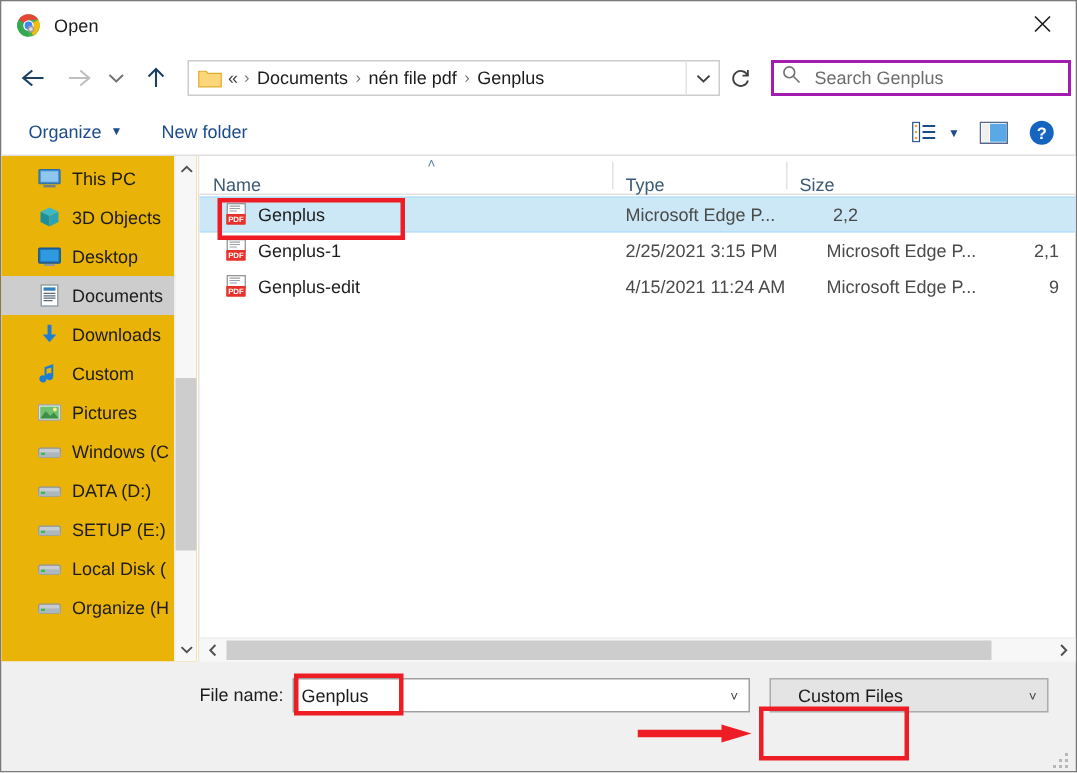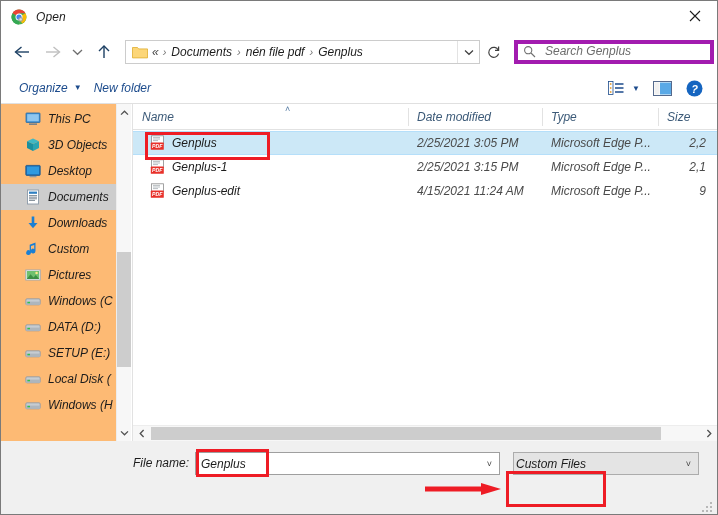--- a/index.html
+++ b/index.html
@@ -7,21 +7,20 @@
     width: 718px; height: 515px;
     font-family: "Liberation Sans", sans-serif;
     background: #ffffff;
     overflow: hidden;
   }
   #dialog {
     position: relative;
     width: 718px; height: 515px;
     background: #f0f0f0;
     border: 1px solid #7a7a7a;
-    font-style: italic;
   }
 
   
   #titlebar {
     position: absolute; left: 0; top: 0; width: 716px; height: 31px;
     background: #ffffff;
     display: flex; align-items: center;
   }
   #app-icon {
     position: relative;
@@ -81,22 +80,22 @@
     border-left: 1px solid #e3e3e3;
   }
   #refresh-btn {
     width: 24px; height: 24px; margin-left: 2px;
     display: flex; align-items: center; justify-content: center;
     border: 1px solid transparent;
     flex: 0 0 auto;
   }
   #search-box {
     margin-left: 8px; width: 200px; height: 24px;
-    background: #ffffff; border: 4px solid #a21caf;
-    display: flex; 
+    background: #ffffff; border: 2px solid #a21caf;
+    display: flex; align-items: center;
     flex: 0 0 auto;
   }
   #search-icon { width: 18px; margin-left: 5px; flex: 0 0 auto; }
   #search-placeholder {
     font-size: 12px; color: #6d6d6d; margin-left: 4px;
   }
 
   
   #cmdbar {
     position: absolute; left: 0; top: 71px; width: 716px; height: 32px;
@@ -104,42 +103,42 @@
     border-bottom: 1px solid #e0e0e0;
     display: flex; align-items: center;
   }
   .cmd-item {
     font-size: 12px; color: #1c4b8c;
     display: flex; align-items: center;
     height: 24px; padding: 0 6px;
   }
   #cmd-organize { margin-left: 12px; }
   .cmd-caret { margin-left: 6px; font-size: 8px; color: #1c4b8c; }
-  #cmd-newfolder { }
+  #cmd-newfolder { margin-left: 14px; }
   #cmd-right {
     position: absolute; right: 8px; top: 0; height: 32px;
     display: flex; align-items: center; gap: 0px;
   }
   #view-icon { width: 22px; display:flex; align-items:center; justify-content:center; }
   #view-caret { width: 18px; display:flex; align-items:center; justify-content:center; font-size: 8px; color: #1c4b8c; }
   #pane-icon { width: 34px; display:flex; align-items:center; justify-content:center; }
   #help-icon { width: 30px; display:flex; align-items:center; justify-content:center; }
 
   
   #body-area {
     position: absolute; left: 0; top: 103px; width: 716px; height: 337px;
     background: #ffffff;
     display: flex;
   }
 
   
   #sidebar {
     position: relative;
     width: 131px; height: 337px;
-    background: #fdba74;
+    background: #eab308;
     overflow: hidden;
     flex: 0 0 auto;
     border-right: 1px solid #ffffff;
   }
   #sidebar-list { position: absolute; left: 0; top: 2px; width: 116px; }
   .side-item {
     height: 26px; display: flex; align-items: center;
     padding-left: 24px;
     width: 116px;
   }
@@ -180,21 +179,21 @@
   }
   #col-header {
     position: relative;
     height: 26px; width: 584px;
     background: #ffffff;
     border-bottom: 1px solid #e2e2e2;
     display: flex; align-items: center;
   }
   .col-h {
     font-size: 12px; color: #3c5a78;
-    height: 26px; display: flex; align-items: center;
+    height: 26px; display: flex; align-items: flex-end;
     position: relative;
     padding-left: 9px;
   }
   .col-h + .col-h::before {
     content: ""; position: absolute; left: 0; top: 4px;
     width: 1px; height: 18px; background: #e2e2e2;
   }
   #ch-name { width: 275px; }
   #ch-date { width: 134px; }
   #ch-type { width: 116px; }
@@ -261,21 +260,21 @@
     position: absolute; right: 0; top: 0; width: 19px; height: 21px;
     display: flex; align-items: center; justify-content: center;
     font-size: 9px; color: #3c3c3c;
   }
   #filter-select {
     position: absolute; left: 512px; top: 11px;
     width: 186px; height: 23px;
     background: #e4e4e4; border: 1px solid #acacac;
     display: flex; align-items: center;
   }
-  #filter-value { font-size: 12px; color: #1c1c1c; margin-left: 2px; }
+  #filter-value { font-size: 12px; color: #1c1c1c; margin-left: 18px; }
   #filter-caret {
     position: absolute; right: 0; top: 0; width: 19px; height: 21px;
     display: flex; align-items: center; justify-content: center;
     font-size: 9px; color: #3c3c3c;
   }
   #resize-grip {
     position: absolute; right: 3px; bottom: 2px; width: 12px; height: 12px;
   }
   .grip-dot { position: absolute; width: 2px; height: 2px; background: #b8b8b8; }
 
@@ -530,21 +529,21 @@
             <span class="side-label">Local Disk (</span>
           </div>
           <div class="side-item">
             <span class="side-ico">
               <svg width="16" height="16" viewBox="0 0 16 16">
                 <rect x="0.8" y="5.8" width="14.4" height="6" rx="1.2" fill="#c6ccd2" stroke="#8d969e" stroke-width="0.8"></rect>
                 <rect x="0.8" y="8.6" width="14.4" height="3.2" fill="#aeb6bd"></rect>
                 <rect x="2.4" y="8.8" width="2.6" height="1.5" fill="#2fc04a"></rect>
               </svg>
             </span>
-            <span class="side-label">Windows (H</span>
+            <span class="side-label">Organize (H</span>
           </div>
         </div>
       <div id="side-scroll">
         <div id="side-sb-up">
           <svg width="9" height="6" viewBox="0 0 9 6">
               <path d="M1 4.6 L4.5 1.2 L8 4.6" stroke="#505050" stroke-width="1.3" fill="none"></path>
             </svg>
         </div>
         <div id="side-sb-thumb"></div>
         <div id="side-sb-down">
@@ -552,23 +551,20 @@
               <path d="M1 1.4 L4.5 4.8 L8 1.4" stroke="#505050" stroke-width="1.3" fill="none"></path>
             </svg>
         </div>
       </div>
     </div>
 
     <div id="filelist-wrap">
       <div id="col-header">
         <div class="col-h" id="ch-name">
           <span>Name</span>
-        </div>
-        <div class="col-h" id="ch-date">
-          <span>Date modified</span>
         </div>
         <div class="col-h" id="ch-type">
           <span>Type</span>
         </div>
         <div class="col-h" id="ch-size">
           <span>Size</span>
         </div>
         <div id="sort-arrow">˄</div>
       </div>
 
@@ -576,21 +572,20 @@
           <div class="row selected">
             <div class="cell-name">
               <span class="pdf-ico"><svg width="16" height="16" viewBox="0 0 16 16">
                   <rect x="1.5" y="0.8" width="12" height="8" fill="#ffffff" stroke="#8c8c8c" stroke-width="0.8"></rect>
                   <path d="M3 2.4 H10 M3 4 H10 M3 5.6 H8" stroke="#9aa0a6" stroke-width="0.7"></path>
                   <rect x="0.8" y="7.6" width="13" height="7.2" rx="0.6" fill="#e8312a"></rect>
                   <text x="7.3" y="13.2" font-size="5.2" font-family="Liberation Sans, sans-serif" fill="#ffffff" text-anchor="middle" font-weight="bold">PDF</text>
                 </svg></span>
               <span class="cell-txt">Genplus</span>
             </div>
-            <div class="cell-date">2/25/2021 3:05 PM</div>
             <div class="cell-type">Microsoft Edge P...</div>
             <div class="cell-size">2,2</div>
           </div>
           <div class="row">
             <div class="cell-name">
               <span class="pdf-ico"><svg width="16" height="16" viewBox="0 0 16 16">
                   <rect x="1.5" y="0.8" width="12" height="8" fill="#ffffff" stroke="#8c8c8c" stroke-width="0.8"></rect>
                   <path d="M3 2.4 H10 M3 4 H10 M3 5.6 H8" stroke="#9aa0a6" stroke-width="0.7"></path>
                   <rect x="0.8" y="7.6" width="13" height="7.2" rx="0.6" fill="#e8312a"></rect>
                   <text x="7.3" y="13.2" font-size="5.2" font-family="Liberation Sans, sans-serif" fill="#ffffff" text-anchor="middle" font-weight="bold">PDF</text>

